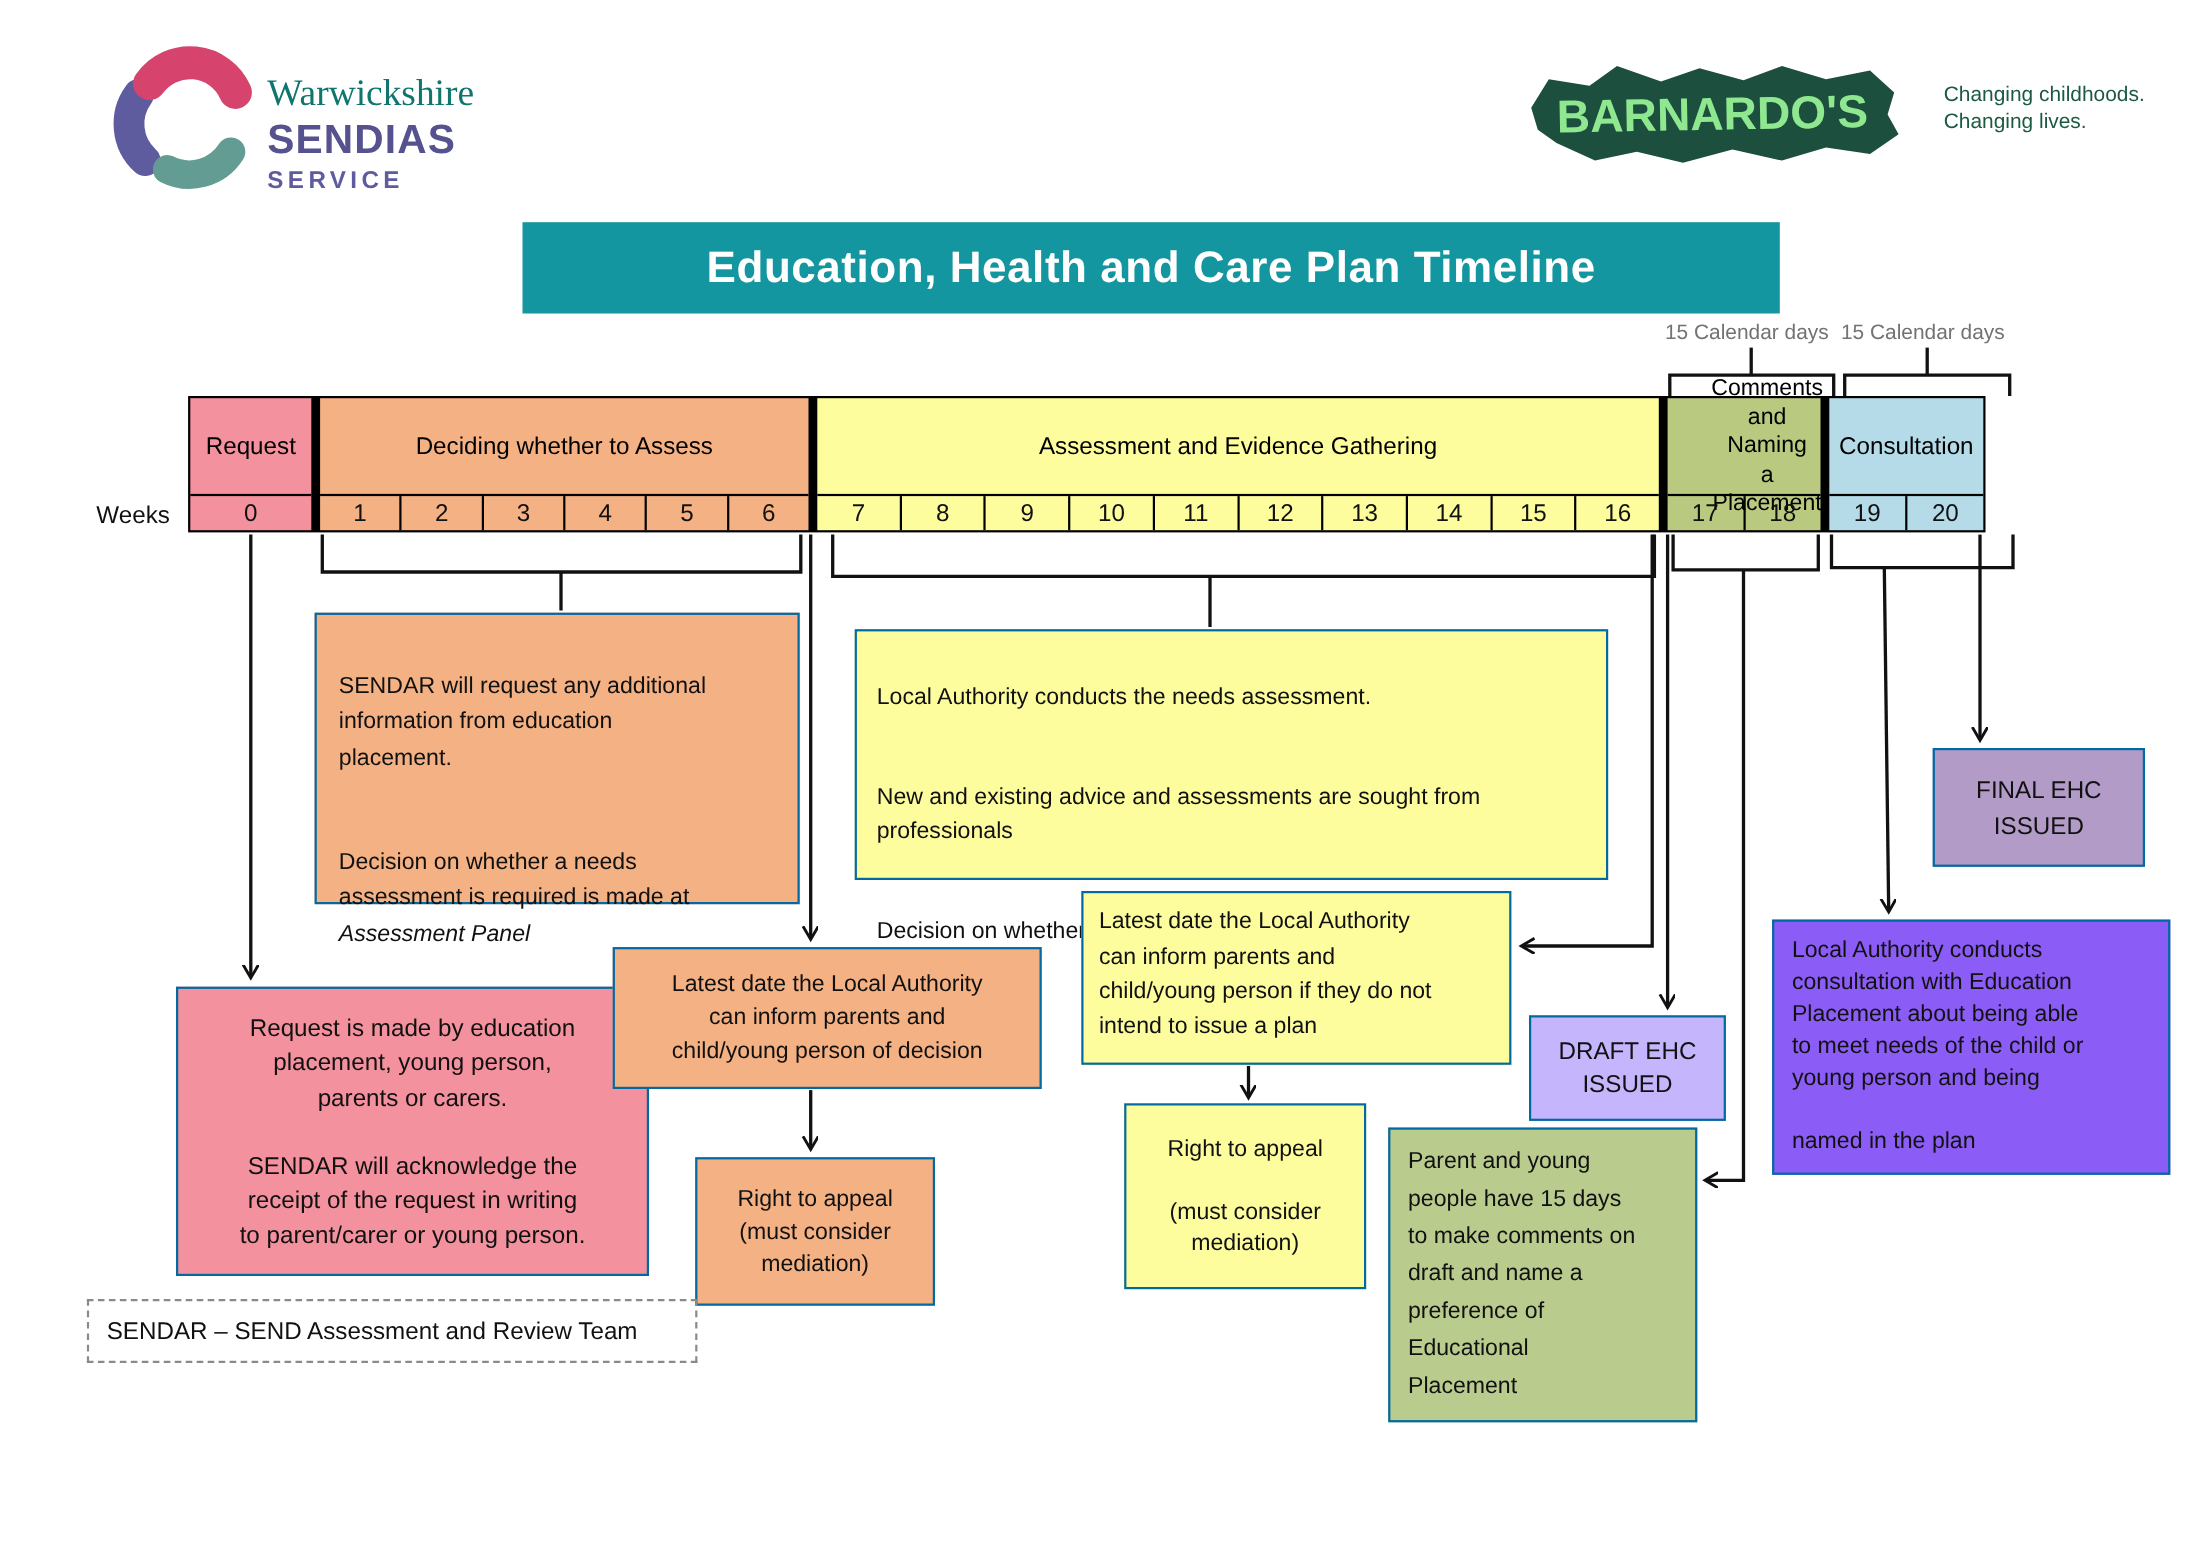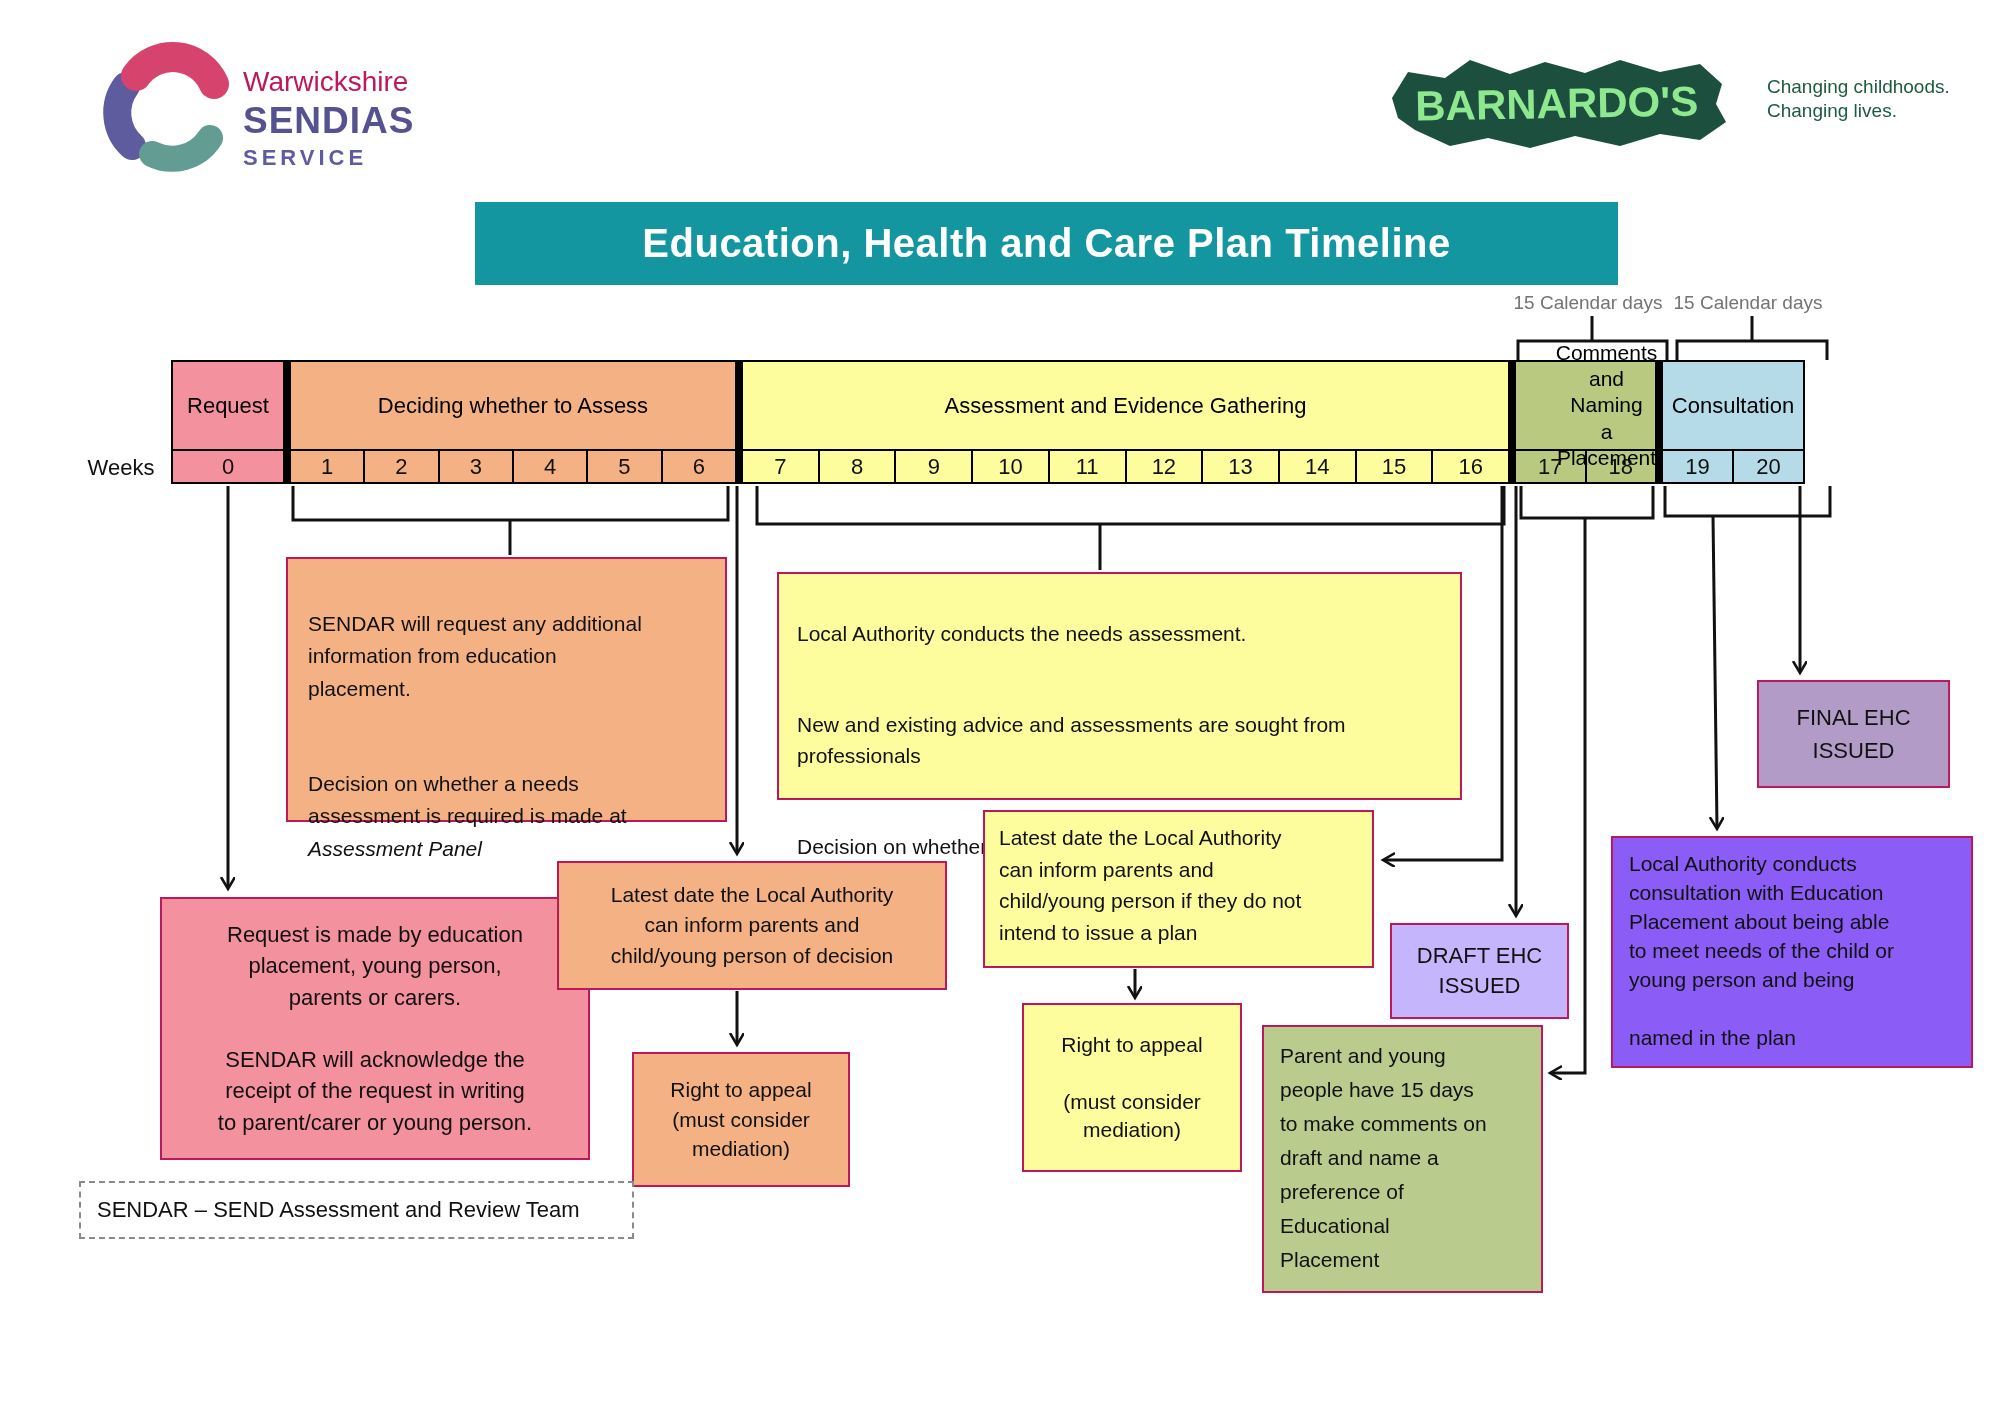--- a/index.html
+++ b/index.html
@@ -4,39 +4,39 @@
 <style>
   html,body{margin:0;padding:0;background:#fff;}
   .canvas{position:relative;width:2000px;height:1416px;background:#ffffff;overflow:hidden;
           font-family:"Liberation Sans", sans-serif;color:#111;}
   .abs{position:absolute;}
 
   
   .title-bar{left:475px;top:202px;width:1143px;height:83px;display:flex;align-items:center;justify-content:center;}
   .title-bar span{color:#fff;font-size:40px;font-weight:bold;letter-spacing:.5px;}
   .sendias-text{left:243px;top:68px;line-height:1;}
-  .sendias-region{font-size:28px;color:#be185d;font-weight:500;}
+  .sendias-region{font-size:34px;color:#0f766e;font-weight:500;font-family:Liberation Serif, serif;}
   .sendias-name{font-size:37px;color:#55528F;font-weight:bold;margin-top:6px;letter-spacing:1px;}
   .sendias-service{font-size:22px;color:#5E5B9F;font-weight:bold;margin-top:8px;letter-spacing:4px;}
   .barn-tagline{left:1767px;top:75px;font-size:19px;font-weight:normal;color:#1C5A41;line-height:1.25;}
 
   .cal-label{top:292px;width:200px;text-align:center;font-size:19px;color:#737373;}
 
   
   .tl-wrap{left:171px;top:360px;width:1634px;height:124px;background:#000;}
   .phase{position:absolute;top:2px;height:120px;}
   .phase-label{height:87px;display:flex;align-items:center;justify-content:center;text-align:center;
                font-size:22px;color:#000;white-space:pre-line;line-height:1.25;padding:0 4px;box-sizing:border-box;}
   .weeks-row{height:33px;border-top:2px solid #000;display:flex;box-sizing:border-box;}
   .week-cell{flex:1;display:flex;align-items:center;justify-content:center;font-size:22px;border-left:2px solid #000;}
   .week-cell:first-child{border-left:none;}
   .weeks-caption{left:84px;top:452px;width:74px;height:31px;font-size:22px;text-align:center;line-height:31px;}
 
   
-  .box{position:absolute;border:2px solid #be185d;box-sizing:border-box;font-size:21px;white-space:pre-line;}
+  .box{position:absolute;border:2px solid #0369a1;box-sizing:border-box;font-size:21px;white-space:pre-line;}
   .box.center{display:flex;align-items:center;justify-content:center;text-align:center;}
   .box p{margin:0 0 30px 0;}
   .box p:last-child{margin-bottom:0;}
   .footnote{left:79px;top:1181px;width:555px;height:58px;border:2px dashed #8a8a8a;box-sizing:border-box;
             font-size:22px;line-height:54px;padding-left:16px;}
   svg text{font-family:"Liberation Sans", sans-serif;}
   .connectors{left:0;top:0;pointer-events:none;}
 </style>
 </head>
 <body>

